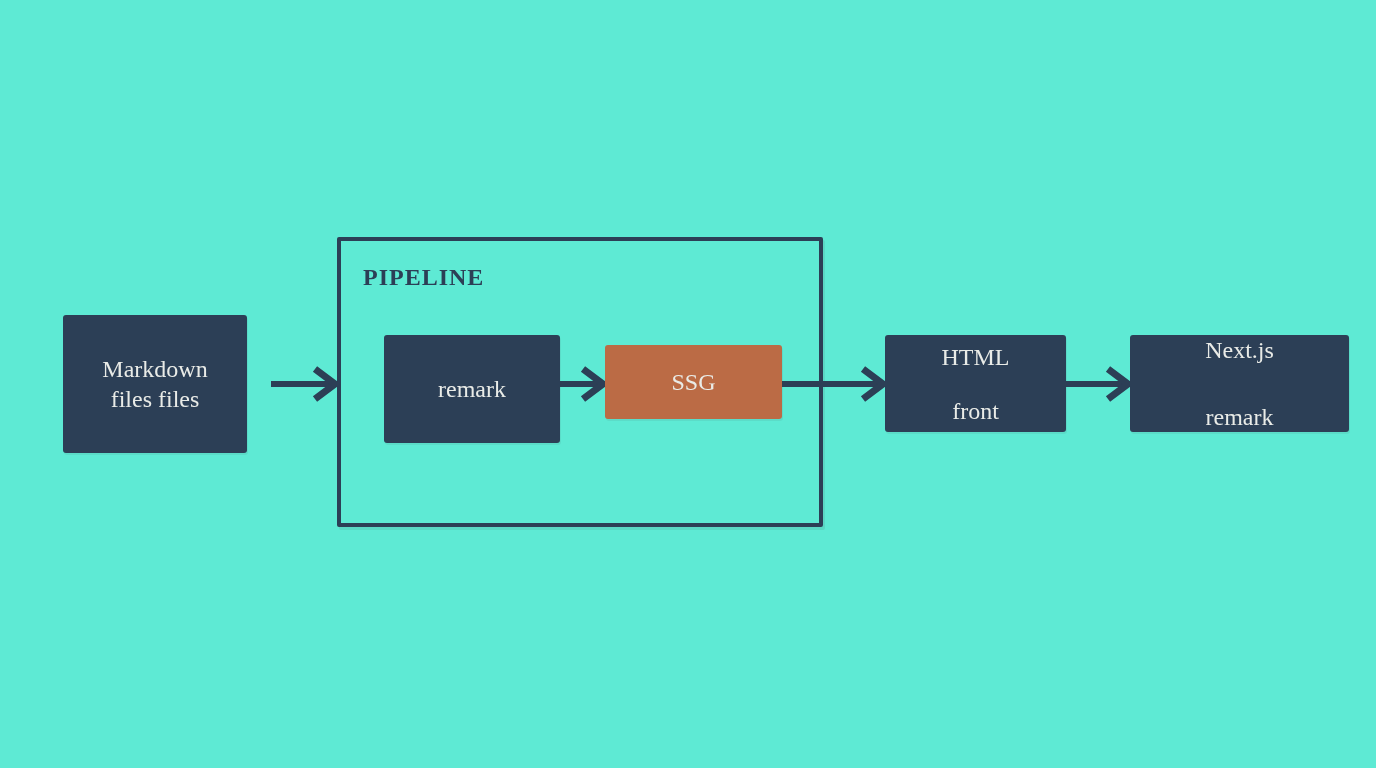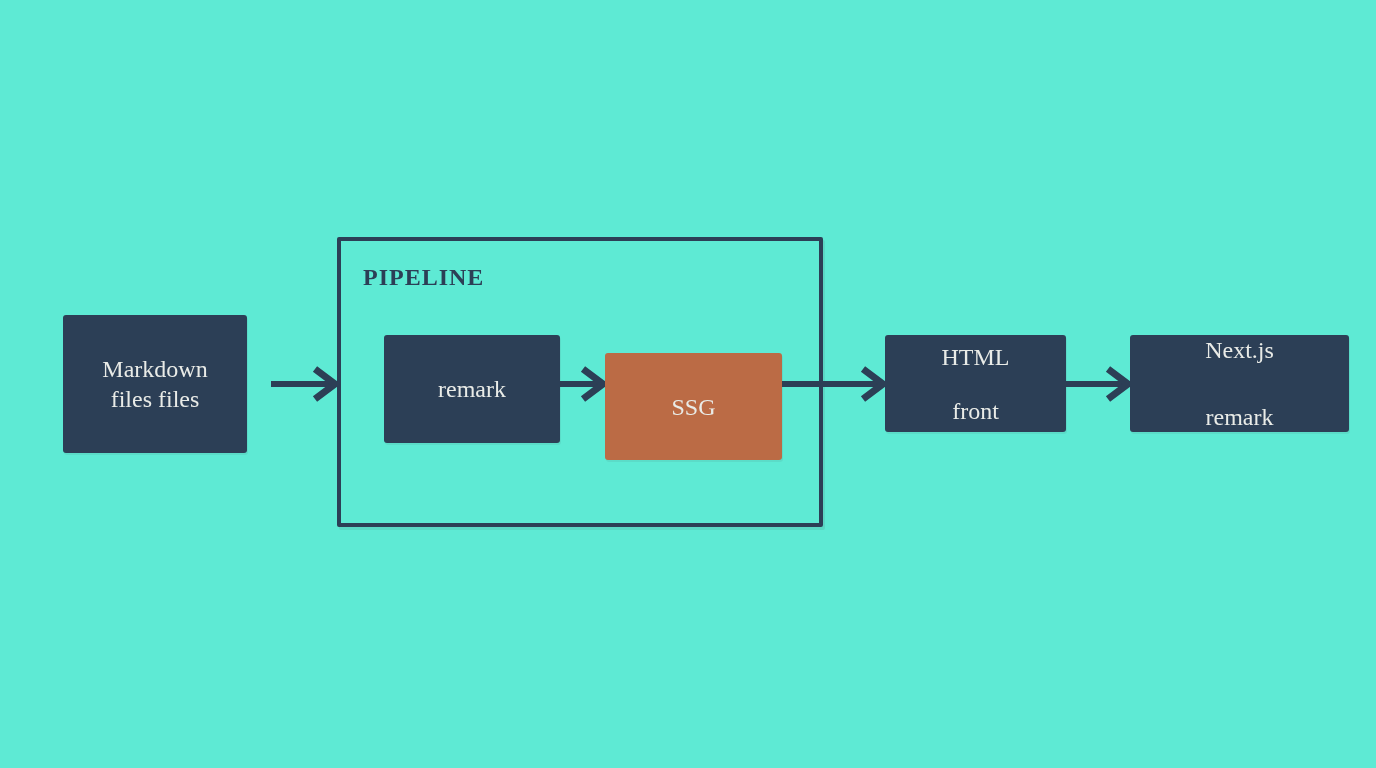--- a/index.html
+++ b/index.html
@@ -36,21 +36,21 @@
     line-height: 30px;
     border-radius: 3px;
     text-align: center;
     box-shadow: 1px 2px 0 rgba(60,60,60,0.08);
   }
   .node.orange {
     background: #bb6b45;
   }
   .node-source       { left: 63px;   top: 315px; width: 184px; height: 138px; }
   .node-remark       { left: 384px;  top: 335px; width: 176px; height: 108px; text-align: center;  }
-  .node-ssg          { left: 605px;  top: 353px; width: 177px; height: 107px;  }
+  .node-ssg          { left: 605px;  top: 345px; width: 177px; height: 74px;  }
   .node-html-output  { left: 885px;  top: 335px; width: 181px; height: 97px; gap: 24px;  }
   .node-nextjs       { left: 1130px; top: 335px; width: 219px; height: 97px; justify-content: space-between;  }
   .pipeline-group {
     position: absolute;
     left: 337px;
     top: 237px;
     width: 486px;
     height: 290px;
     border: 4px solid #2c3f56;
     border-radius: 2px;

